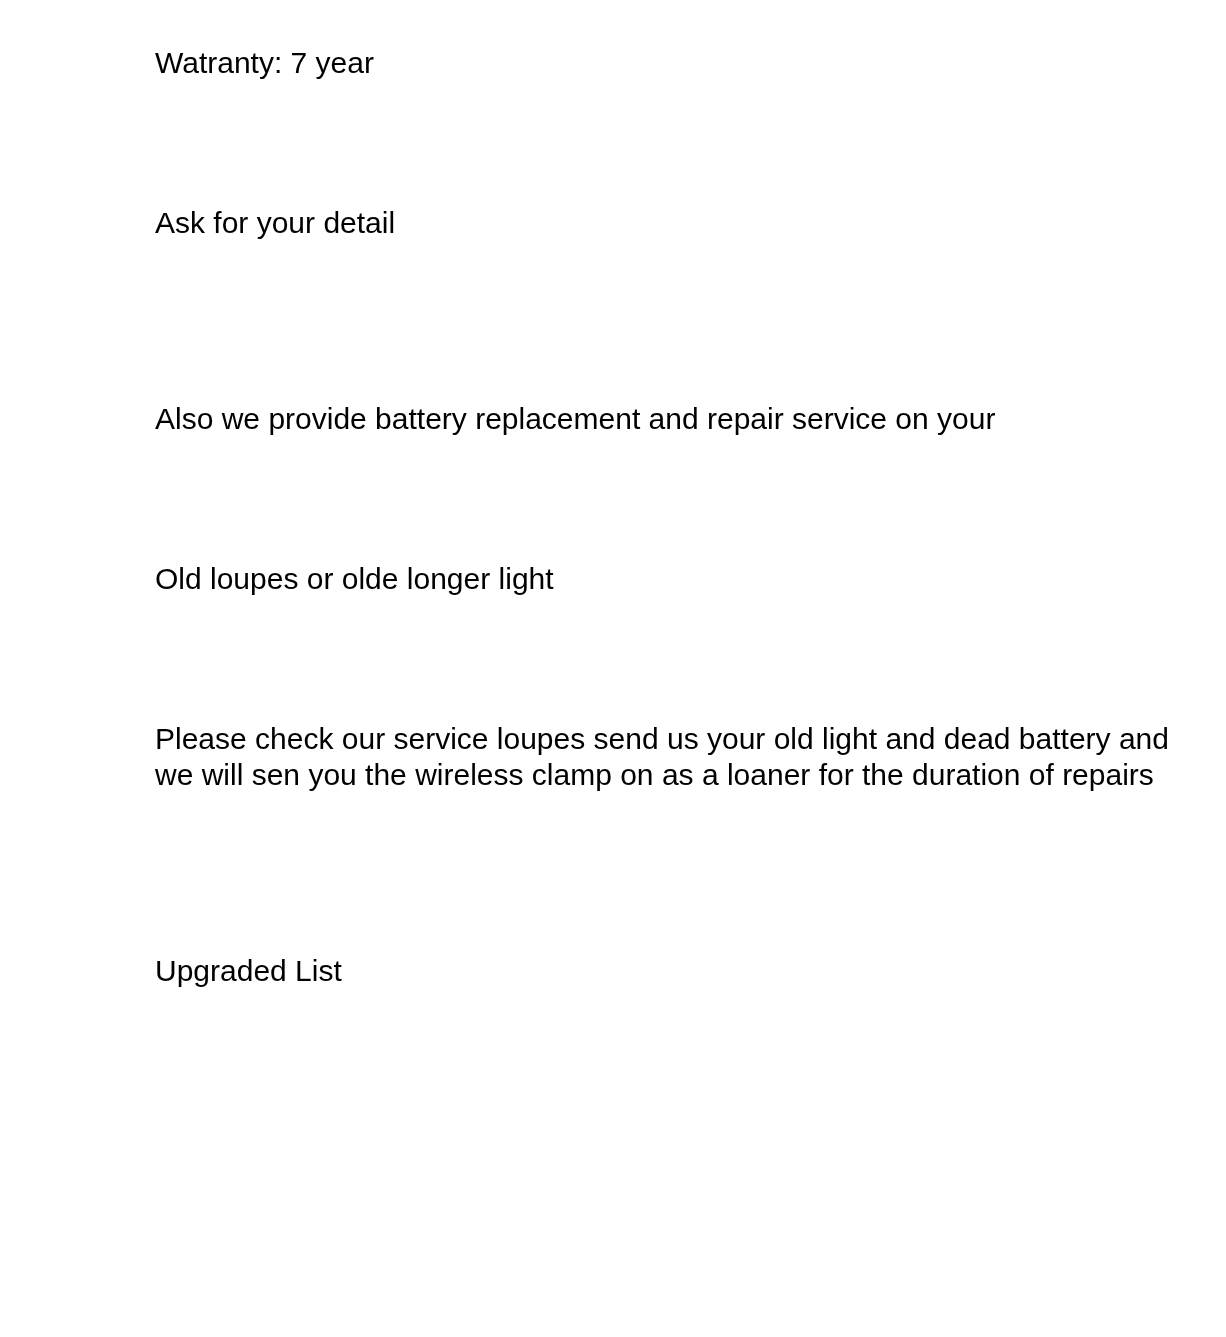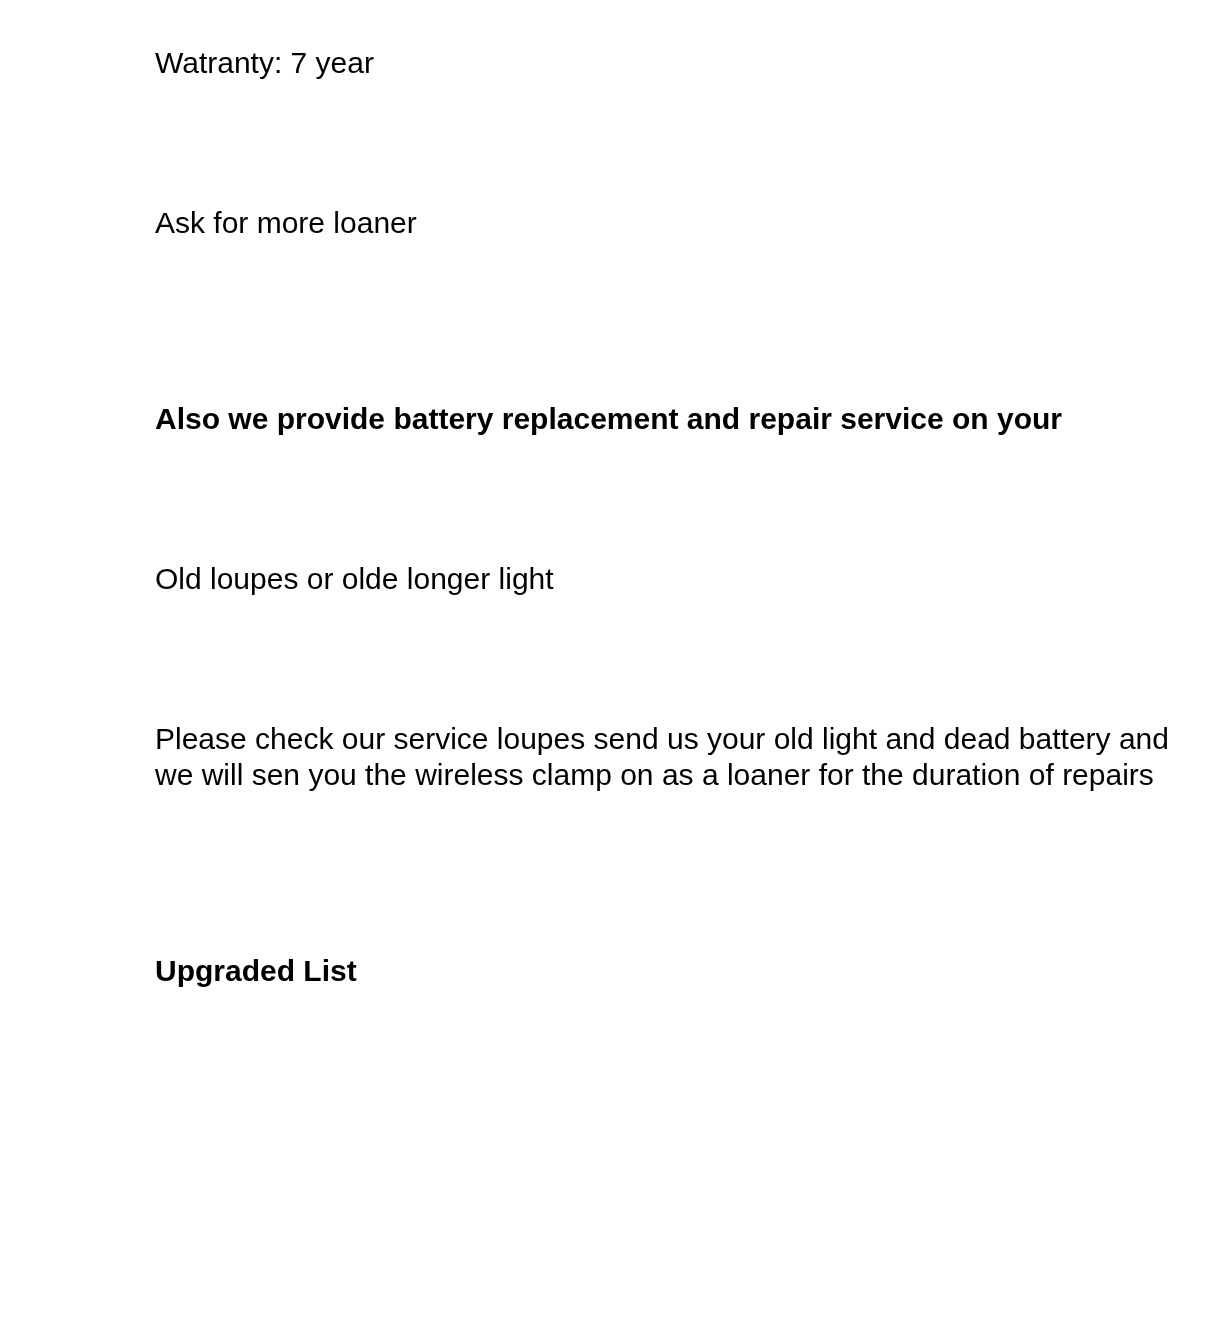--- a/index.html
+++ b/index.html
@@ -25,32 +25,31 @@
     line-height: 36px;
     font-weight: 400;
     letter-spacing: 0;
     word-spacing: normal;
   }
   .para + .para {
     margin-top: 124px;
   }
   .para.gap-lg {
     margin-top: 160px;
-    font-weight: bold;
   }
 </style>
 </head>
 <body style="background: rgb(255, 255, 255); color: rgb(0, 0, 0);">
 
 <main class="doc">
   <p class="para">Watranty: 7 year</p>
 
 
 
-  <p class="para">Ask for more loaner</p>
+  <p class="para">Ask for your detail</p>
 
   <p class="para gap-lg">Also we provide battery replacement and repair service on your</p>
 
   <p class="para">Old loupes or olde longer light</p>
 
   <p class="para">Please check our service loupes send us your old light and dead battery and we will sen you the wireless clamp on as a loaner for the duration of repairs</p>
 
   <p class="para gap-lg">Upgraded List</p>
 </main>
 

